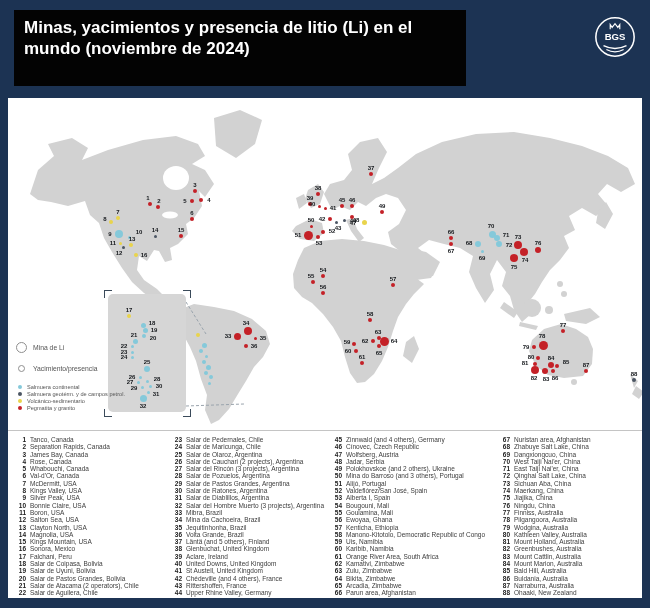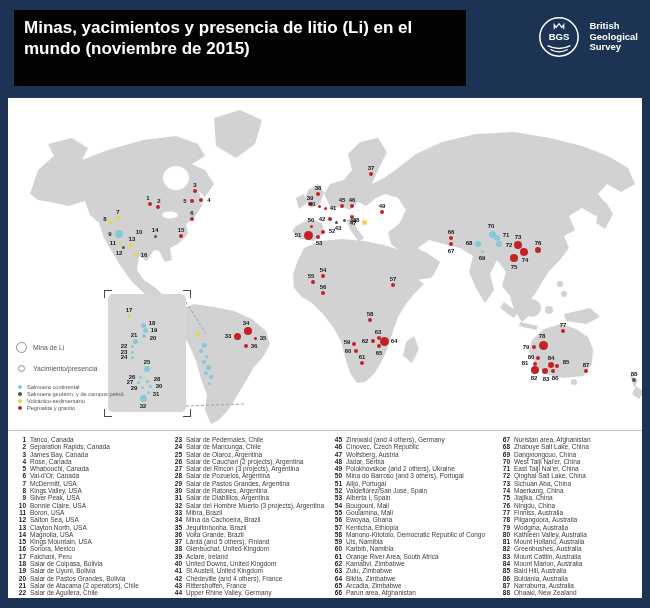--- a/index.html
+++ b/index.html
@@ -50,33 +50,30 @@
   .row .num{display:inline-block;width:12px;text-align:right;font-weight:bold;color:#222;}
   .row .nm{margin-left:4px;}
 </style>
 </head>
 <body>
 
 <div class="page">
 
   <div class="header">
     <div class="title-box">
-      <h1>Minas, yacimientos y presencia de litio (Li) en el mundo (noviembre de 2015)</h1>
+      <h1>Minas, yacimientos y presencia de litio (Li) en el mundo (noviembre de 2024)</h1>
     </div>
     <div class="logo">
       <svg width="46" height="46" viewBox="-24 -24 48 48">
         <circle cx="0" cy="0" r="20" fill="none" stroke="#ffffff" stroke-width="1.6"></circle>
         <polyline points="-5,-8 -5,-13 -3,-10 0,-14 3,-10 5,-13 5,-8" fill="none" stroke="#ffffff" stroke-width="1.2"></polyline>
         <text x="0" y="3.5" text-anchor="middle" font-size="10" font-weight="bold" fill="#ffffff" font-family="Liberation Sans, sans-serif">BGS</text>
         <path d="M-12,9 Q0,15 12,9" fill="none" stroke="#ffffff" stroke-width="1.3"></path>
         <path d="M-9,13 Q0,18 9,13" fill="none" stroke="#ffffff" stroke-width="1.3"></path>
       </svg>
-      <div class="logo-name">British
-Geological
-Survey</div>
     </div>
   </div>
 
   <div class="content">
 
     <div class="map-area">
       <svg class="map-svg" width="634" height="332" viewBox="0 0 634 332">
         <g fill="#d2d2d2" stroke="none">
 
           <path d="M206,20 L232,12 L254,22 L247,46 L228,60 L208,48 Z"></path>

